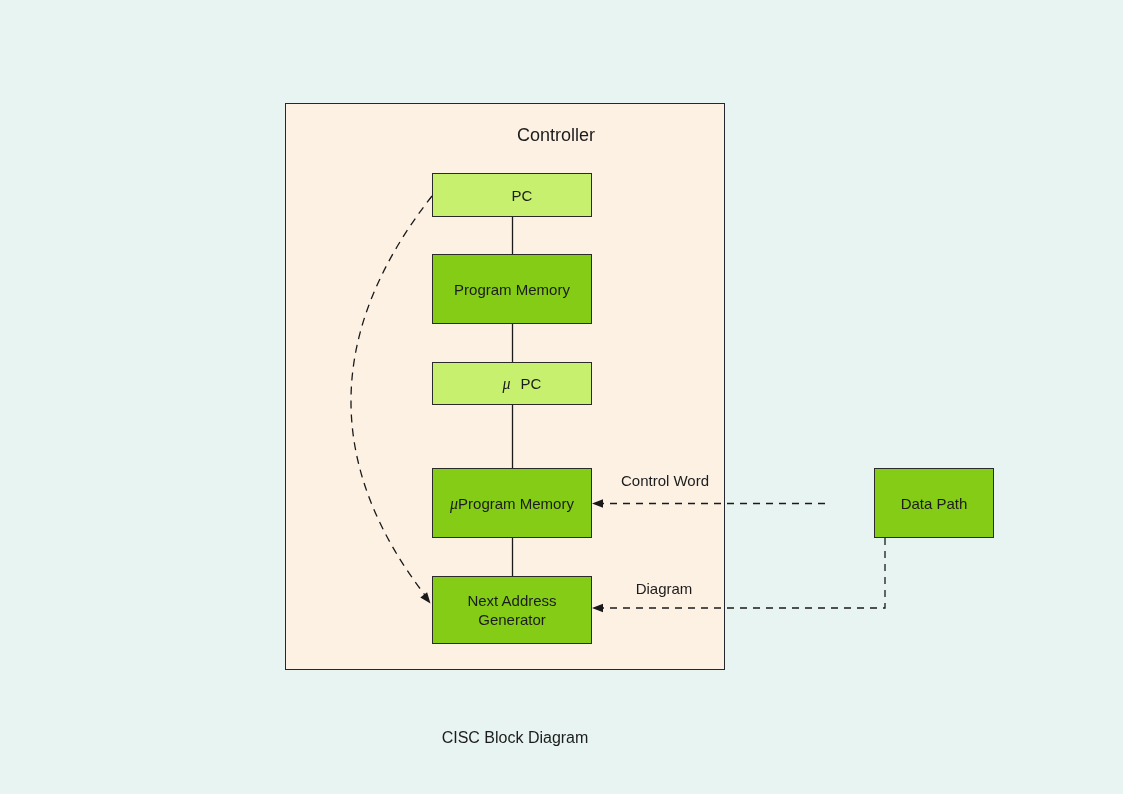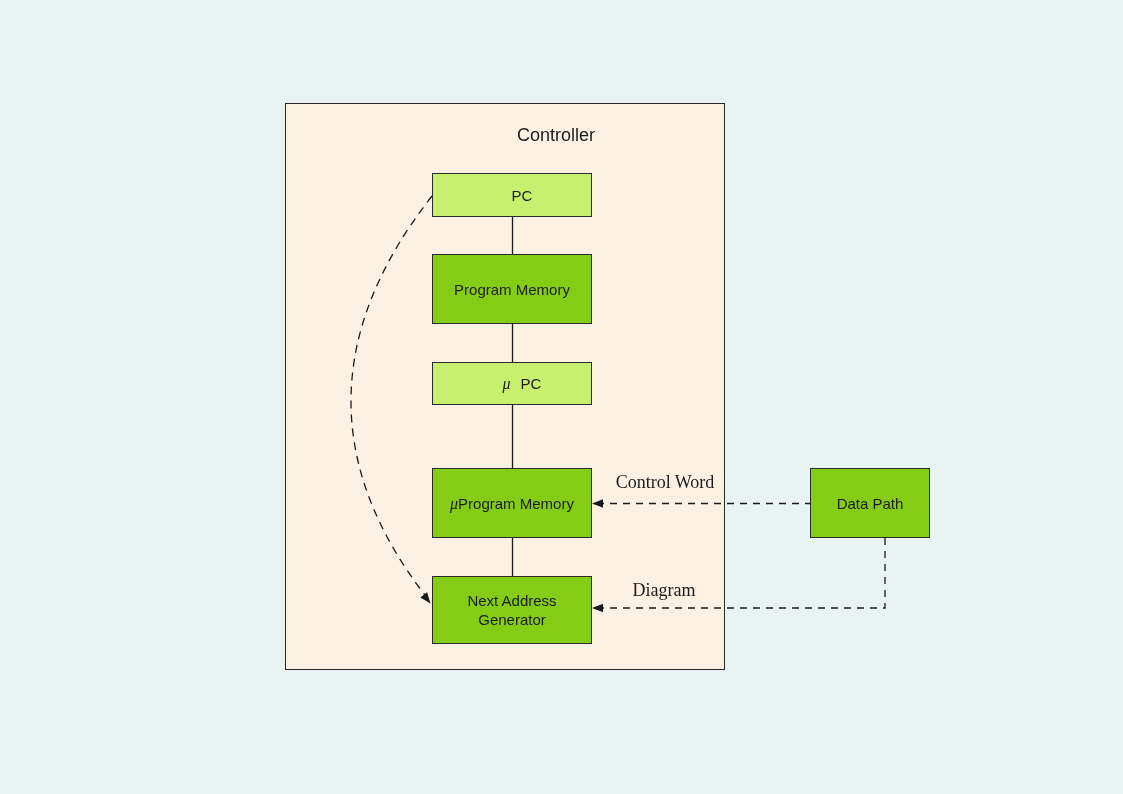--- a/index.html
+++ b/index.html
@@ -62,28 +62,27 @@
     font-family: "Liberation Serif", serif;
     font-style: italic;
     font-size: 16px;
   }
   #node-micro-pc .mu { margin-right: 10px; }
   #node-pc                     { left: 432px; top: 173px; width: 160px; height: 44px; }
   #node-program-memory         { left: 432px; top: 254px; width: 160px; height: 70px; }
   #node-micro-pc               { left: 432px; top: 362px; width: 160px; height: 43px; }
   #node-micro-program-memory   { left: 432px; top: 468px; width: 160px; height: 70px; }
   #node-next-address-generator { left: 432px; top: 576px; width: 160px; height: 68px; }
-  #node-data-path              { left: 810px; top: 468px; width: 120px; height: 70px; }
+  #node-data-path              { left: 874px; top: 468px; width: 120px; height: 70px; }
   .edge-label {
     position: absolute;
     width: 140px;
     text-align: center;
-    font-size: 18px;
+    font-size: 15px;
     z-index: 3;
-    font-family: Liberation Serif, serif;
   }
   #label-control-word { left: 595px; top: 472px; }
   #label-feedback     { left: 594px; top: 580px; }
   .caption {
     position: absolute;
     left: 415px;
     top: 729px;
     width: 200px;
     text-align: center;
     font-size: 16px;
@@ -145,14 +144,15 @@
   </div>
 
   <div class="node gray" id="node-data-path">
     <span>Data Path</span>
   </div>
 
   <div class="edge-label" id="label-control-word">Control Word</div>
 
   <div class="edge-label" id="label-feedback">Diagram</div>
 
+  <div class="caption">CISC Block Diagram</div>
 
 </div>
 
 </body></html>

